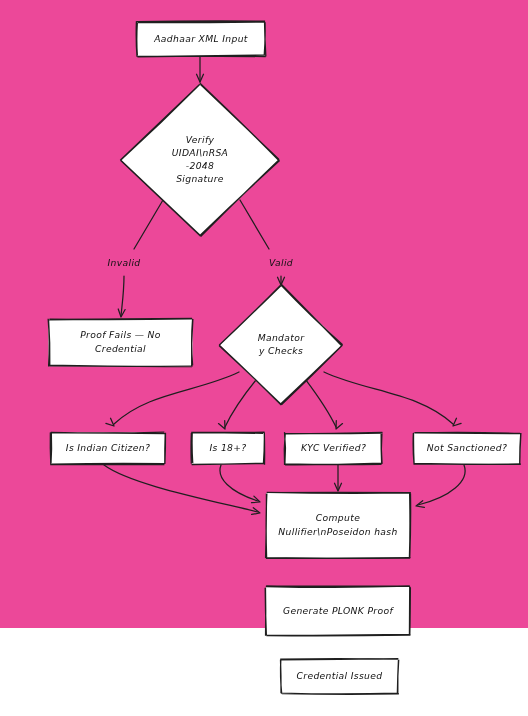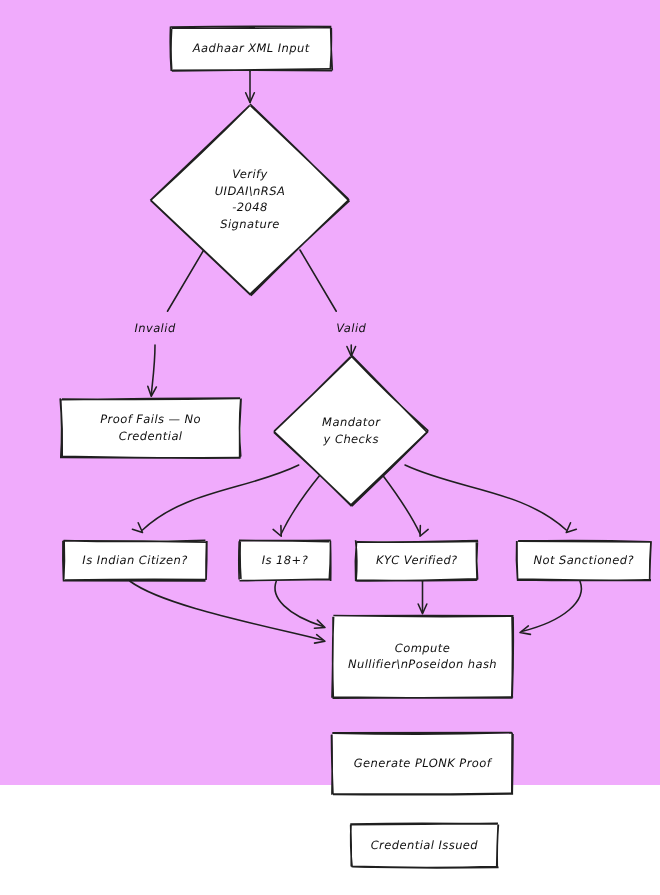--- a/index.html
+++ b/index.html
@@ -11,21 +11,21 @@
   body {
     width: 528px;
     height: 716px;
     font-family: "DejaVu Sans", sans-serif;
     overflow: hidden;
   }
   #flow-root {
     position: relative;
     width: 528px;
     height: 628px;
-    background: #f0abfc;
+    background: #ec4899;
   }
   svg#flow-svg {
     position: absolute;
     top: 0;
     left: 0;
     width: 528px;
     height: 716px;
     display: block;
   }
   .node-shape {

